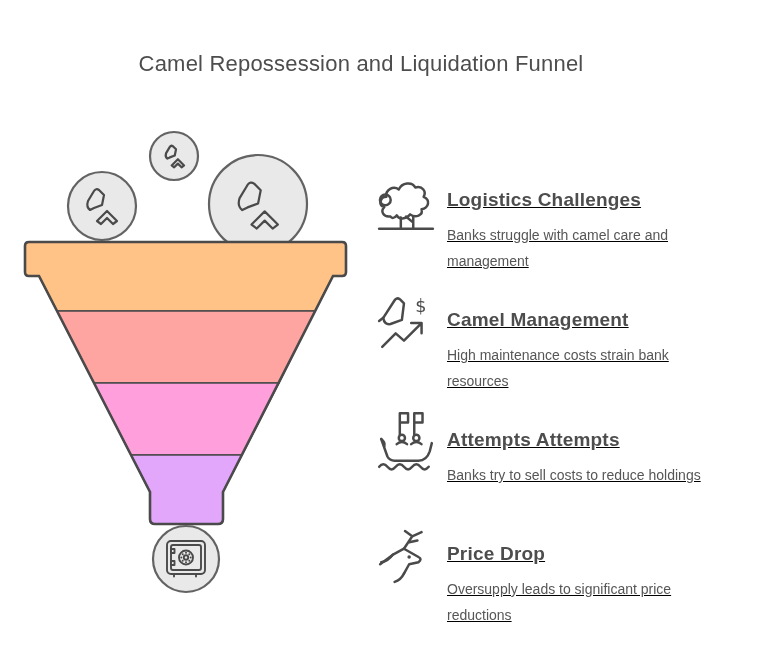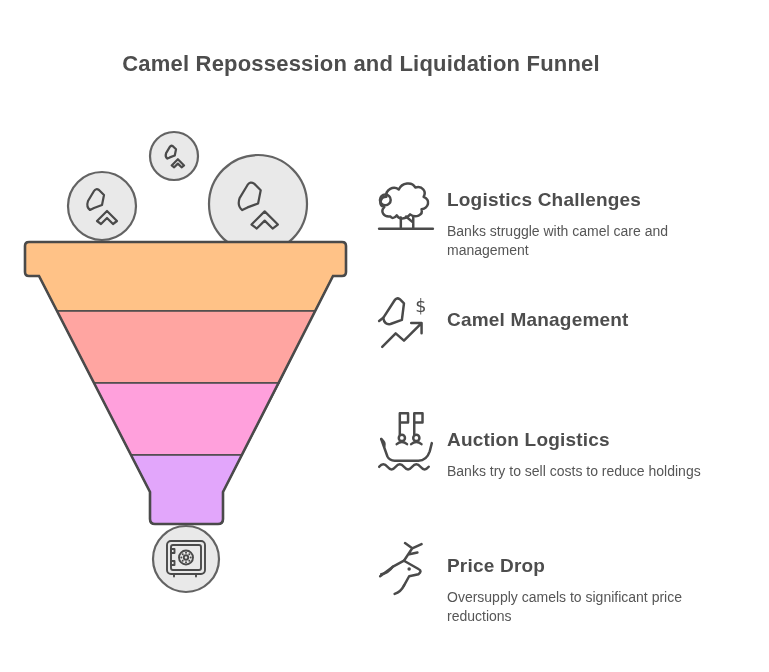--- a/index.html
+++ b/index.html
@@ -3,30 +3,30 @@
 <meta charset="utf-8">
 <style>
   html,body{margin:0;padding:0;}
   body{
     width:769px;height:672px;position:relative;overflow:hidden;
     background:#ffffff;
     font-family:"Liberation Sans", sans-serif;
   }
   .page-title{
     position:absolute;top:51px;left:0;width:722px;
-    text-align:center;font-size:22px;font-weight:700;color:#4d4d4d;
+    text-align:center;font-size:22px;font-weight:400;color:#4d4d4d;
     letter-spacing:.2px;
   }
   #diagram-svg{position:absolute;left:0;top:0;}
-  .item{position:absolute;left:376px;display:flex;align-items:flex-start;}
+  .item{position:absolute;left:376px;display:flex;align-items:flex-start;text-decoration:underline;}
   .item .icon-box{width:62px;flex:0 0 62px;}
   .item .text-block{margin-left:9px;margin-top:15px;}
   .item.item3 .text-block{margin-top:21px;}
   .item-title{font-size:19px;font-weight:700;color:#4d4d4d;letter-spacing:.2px;}
-  .item-desc{font-size:14px;color:#565656;line-height:19px;margin-top:11px;max-width:265px;}
+  .item-desc{font-size:14px;color:#565656;line-height:26px;margin-top:11px;max-width:265px;}
   .item.item3 .item-desc{max-width:330px;}
   svg .ln{fill:none;stroke:#4a4a4a;stroke-width:2.4;stroke-linecap:round;stroke-linejoin:round;}
 </style>
 </head>
 <body>
 
 <div class="page-title">Camel Repossession and Liquidation Funnel</div>
 
 <svg id="diagram-svg" width="769" height="672" viewBox="0 0 769 672">
   <defs>
@@ -100,52 +100,53 @@
       <g class="ln">
         <path d="M7 23 L18 6 Q20 3 23 5 L27 9 L25 25 L14 29 Q8 30 7 23 Z"></path>
         <path d="M7 23 L3 26"></path>
         <path d="M6 51 L19 38 L27 45 L43 29 M34 28 H44 V38"></path>
       </g>
       <text x="38" y="17" font-size="17" font-family="DejaVu Sans, sans-serif" fill="#4a4a4a">$</text>
     </svg>
   </div>
   <div class="text-block">
     <div class="item-title">Camel Management</div>
+    <div class="item-desc">High maintenance costs strain bank resources</div>
   </div>
 </div>
 
 <div class="item item3" style="top:408px">
   <div class="icon-box">
     <svg width="60" height="64" viewBox="0 0 58 62">
       <g class="ln">
         <path d="M23 26 V5 H31 V14 H23 M37 26 V5 H45 V14 H37"></path>
         <circle cx="25" cy="29" r="3"></circle>
         <circle cx="39" cy="29" r="3"></circle>
         <path d="M20 35 Q25 31 30 35 M34 35 Q39 31 44 35"></path>
         <path d="M5 30 L11 47 Q13 51 18 51 H41 Q49 51 52 42 L54 34"></path>
         <path d="M5 30 Q9 33 8 37"></path>
         <path d="M3 57 Q7 52 11 57 Q15 62 19 57 Q23 52 27 57 Q31 62 35 57 Q39 52 43 57 Q47 62 51 57"></path>
       </g>
     </svg>
   </div>
   <div class="text-block">
-    <div class="item-title">Auction Logistics</div>
+    <div class="item-title">Attempts Attempts</div>
     <div class="item-desc">Banks try to sell costs to reduce holdings</div>
   </div>
 </div>
 
-<div class="item item4" style="top:540px">
+<div class="item item4" style="top:528px">
   <div class="icon-box">
     <svg width="58" height="58" viewBox="0 0 56 56">
       <g class="ln">
         <path d="M4 35 L16 26 L27 20 L41 28 Q45 30 41 33 L32 35 L27 44"></path>
         <path d="M27 20 L35 8 M35 8 L28 3 M35 8 L44 4 M31 14 L40 12"></path>
         <path d="M27 44 Q24 50 18 52"></path>
         <path d="M16 26 Q12 32 5 33"></path>
       </g>
       <circle cx="32" cy="28" r="1.7" fill="#4a4a4a"></circle>
     </svg>
   </div>
   <div class="text-block">
     <div class="item-title">Price Drop</div>
-    <div class="item-desc">Oversupply camels to significant price reductions</div>
+    <div class="item-desc">Oversupply leads to significant price reductions</div>
   </div>
 </div>
 
 </body></html>

